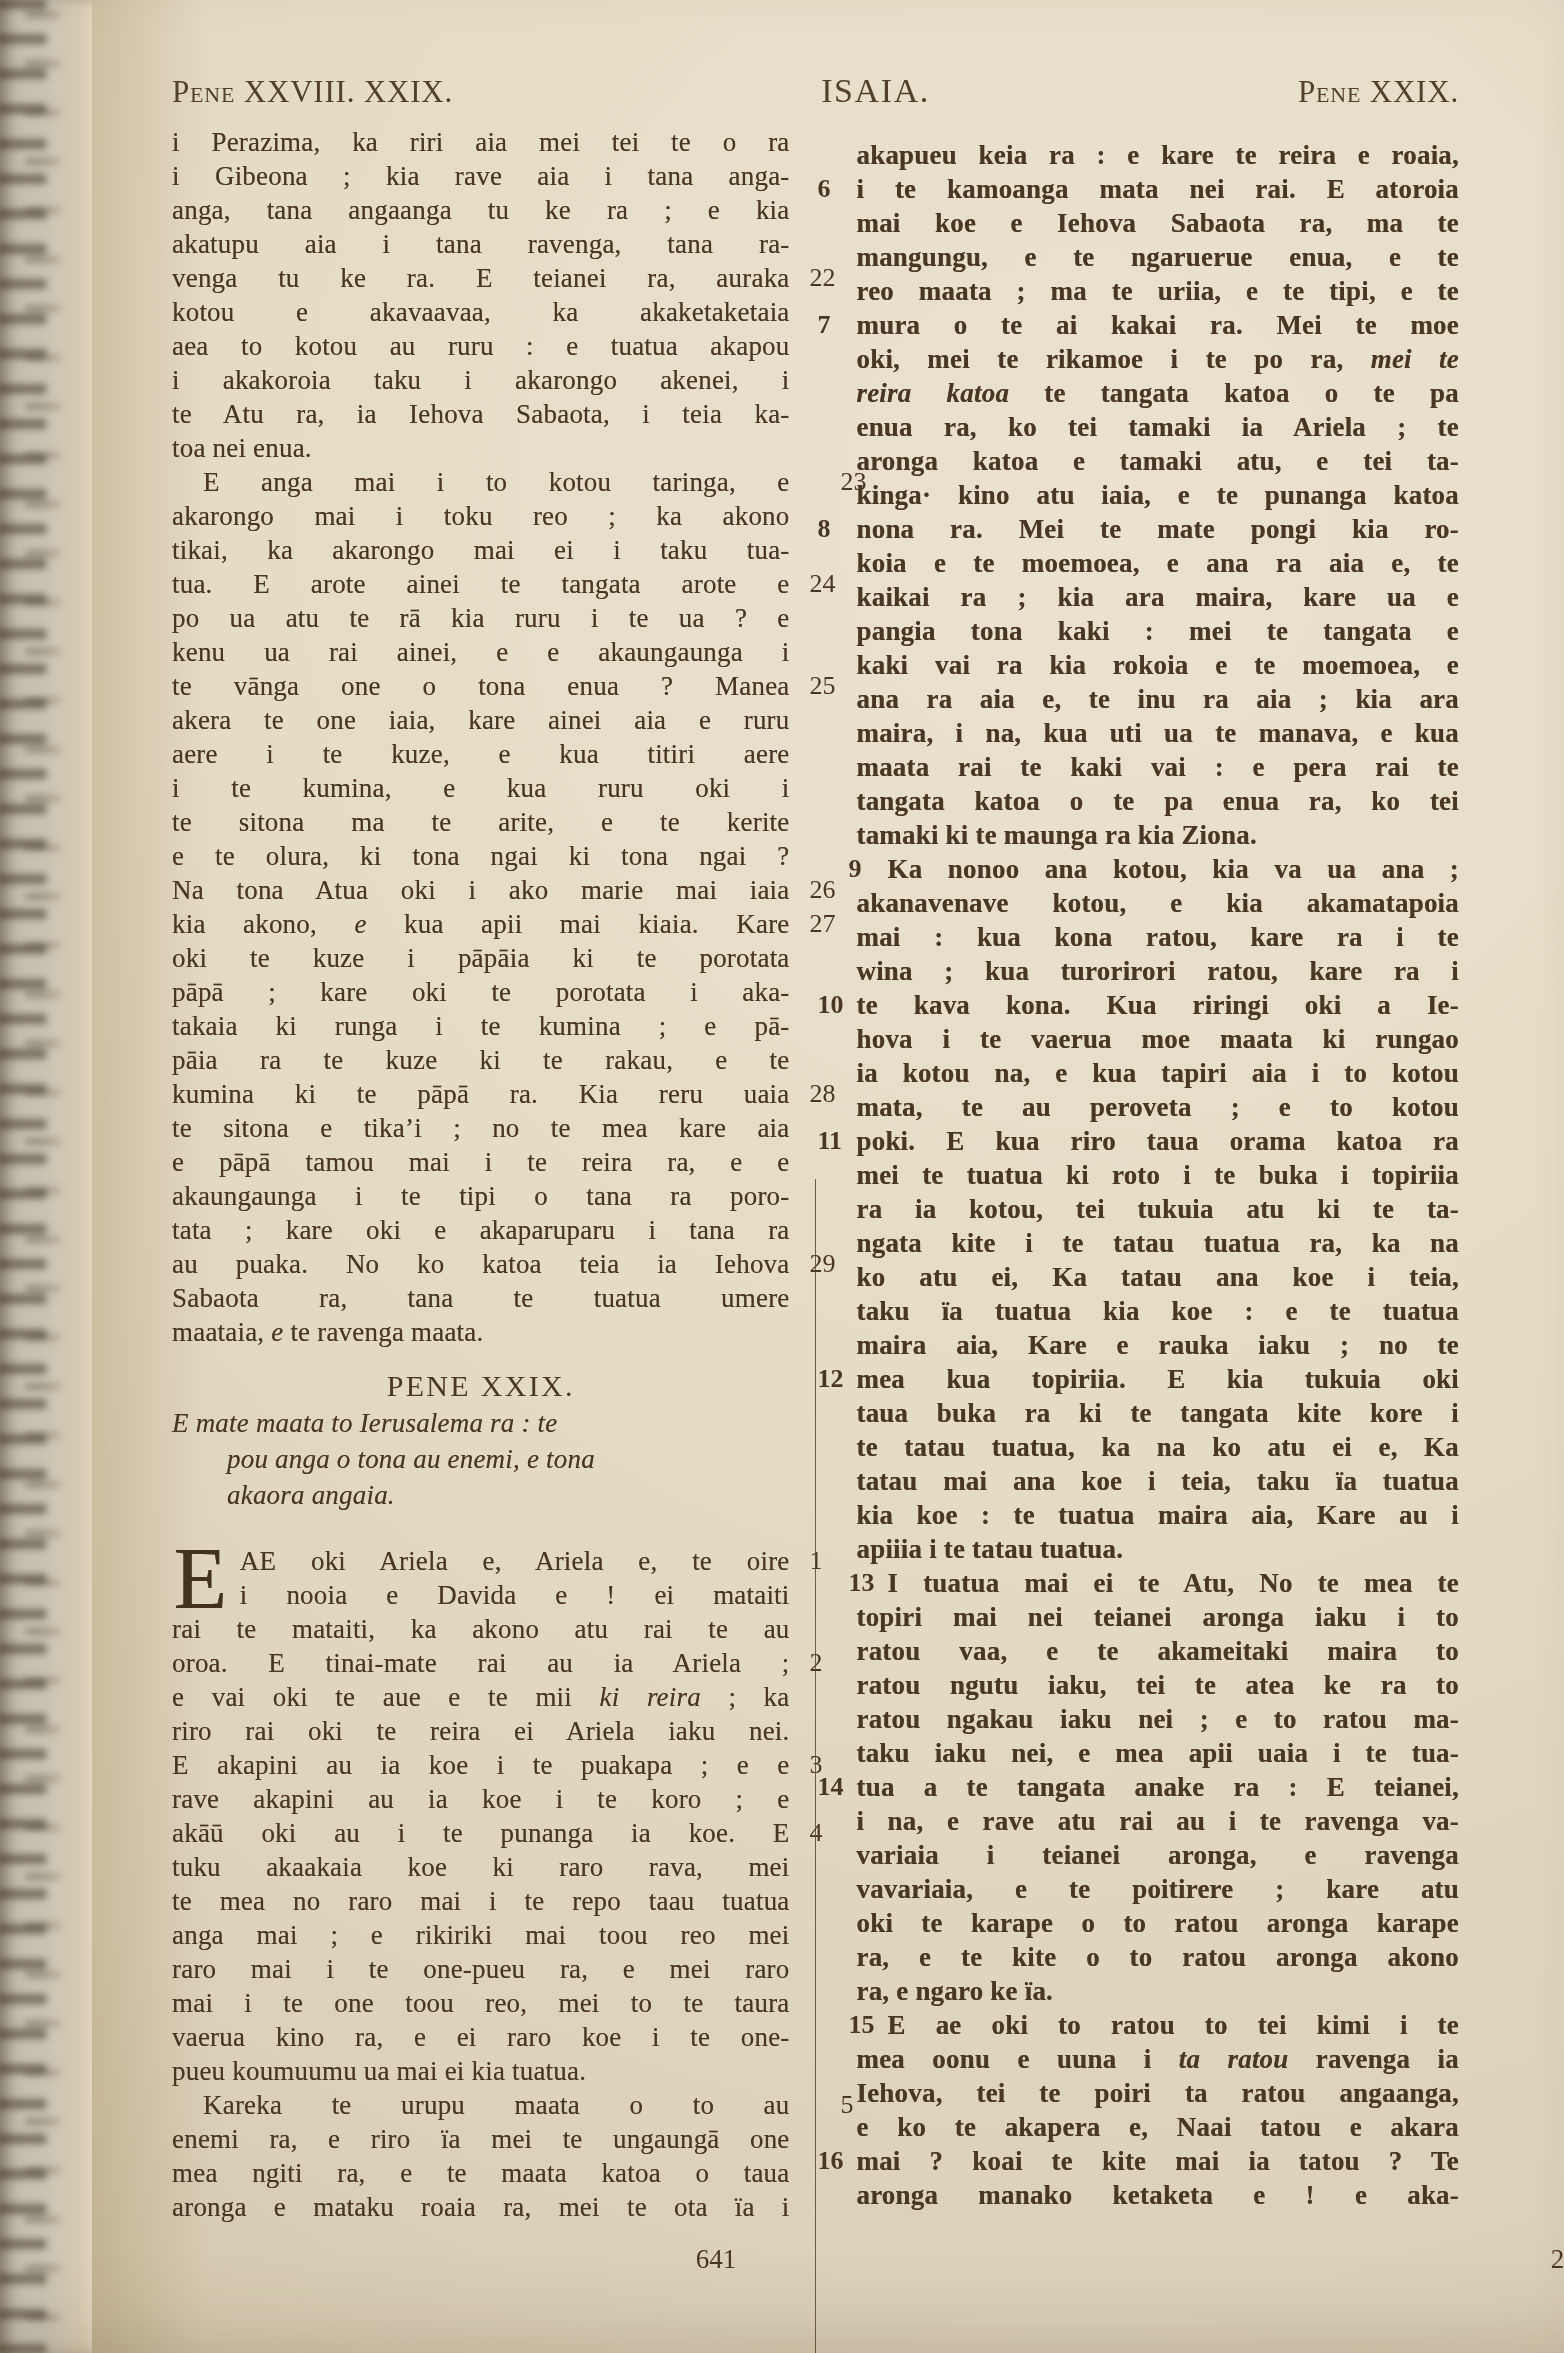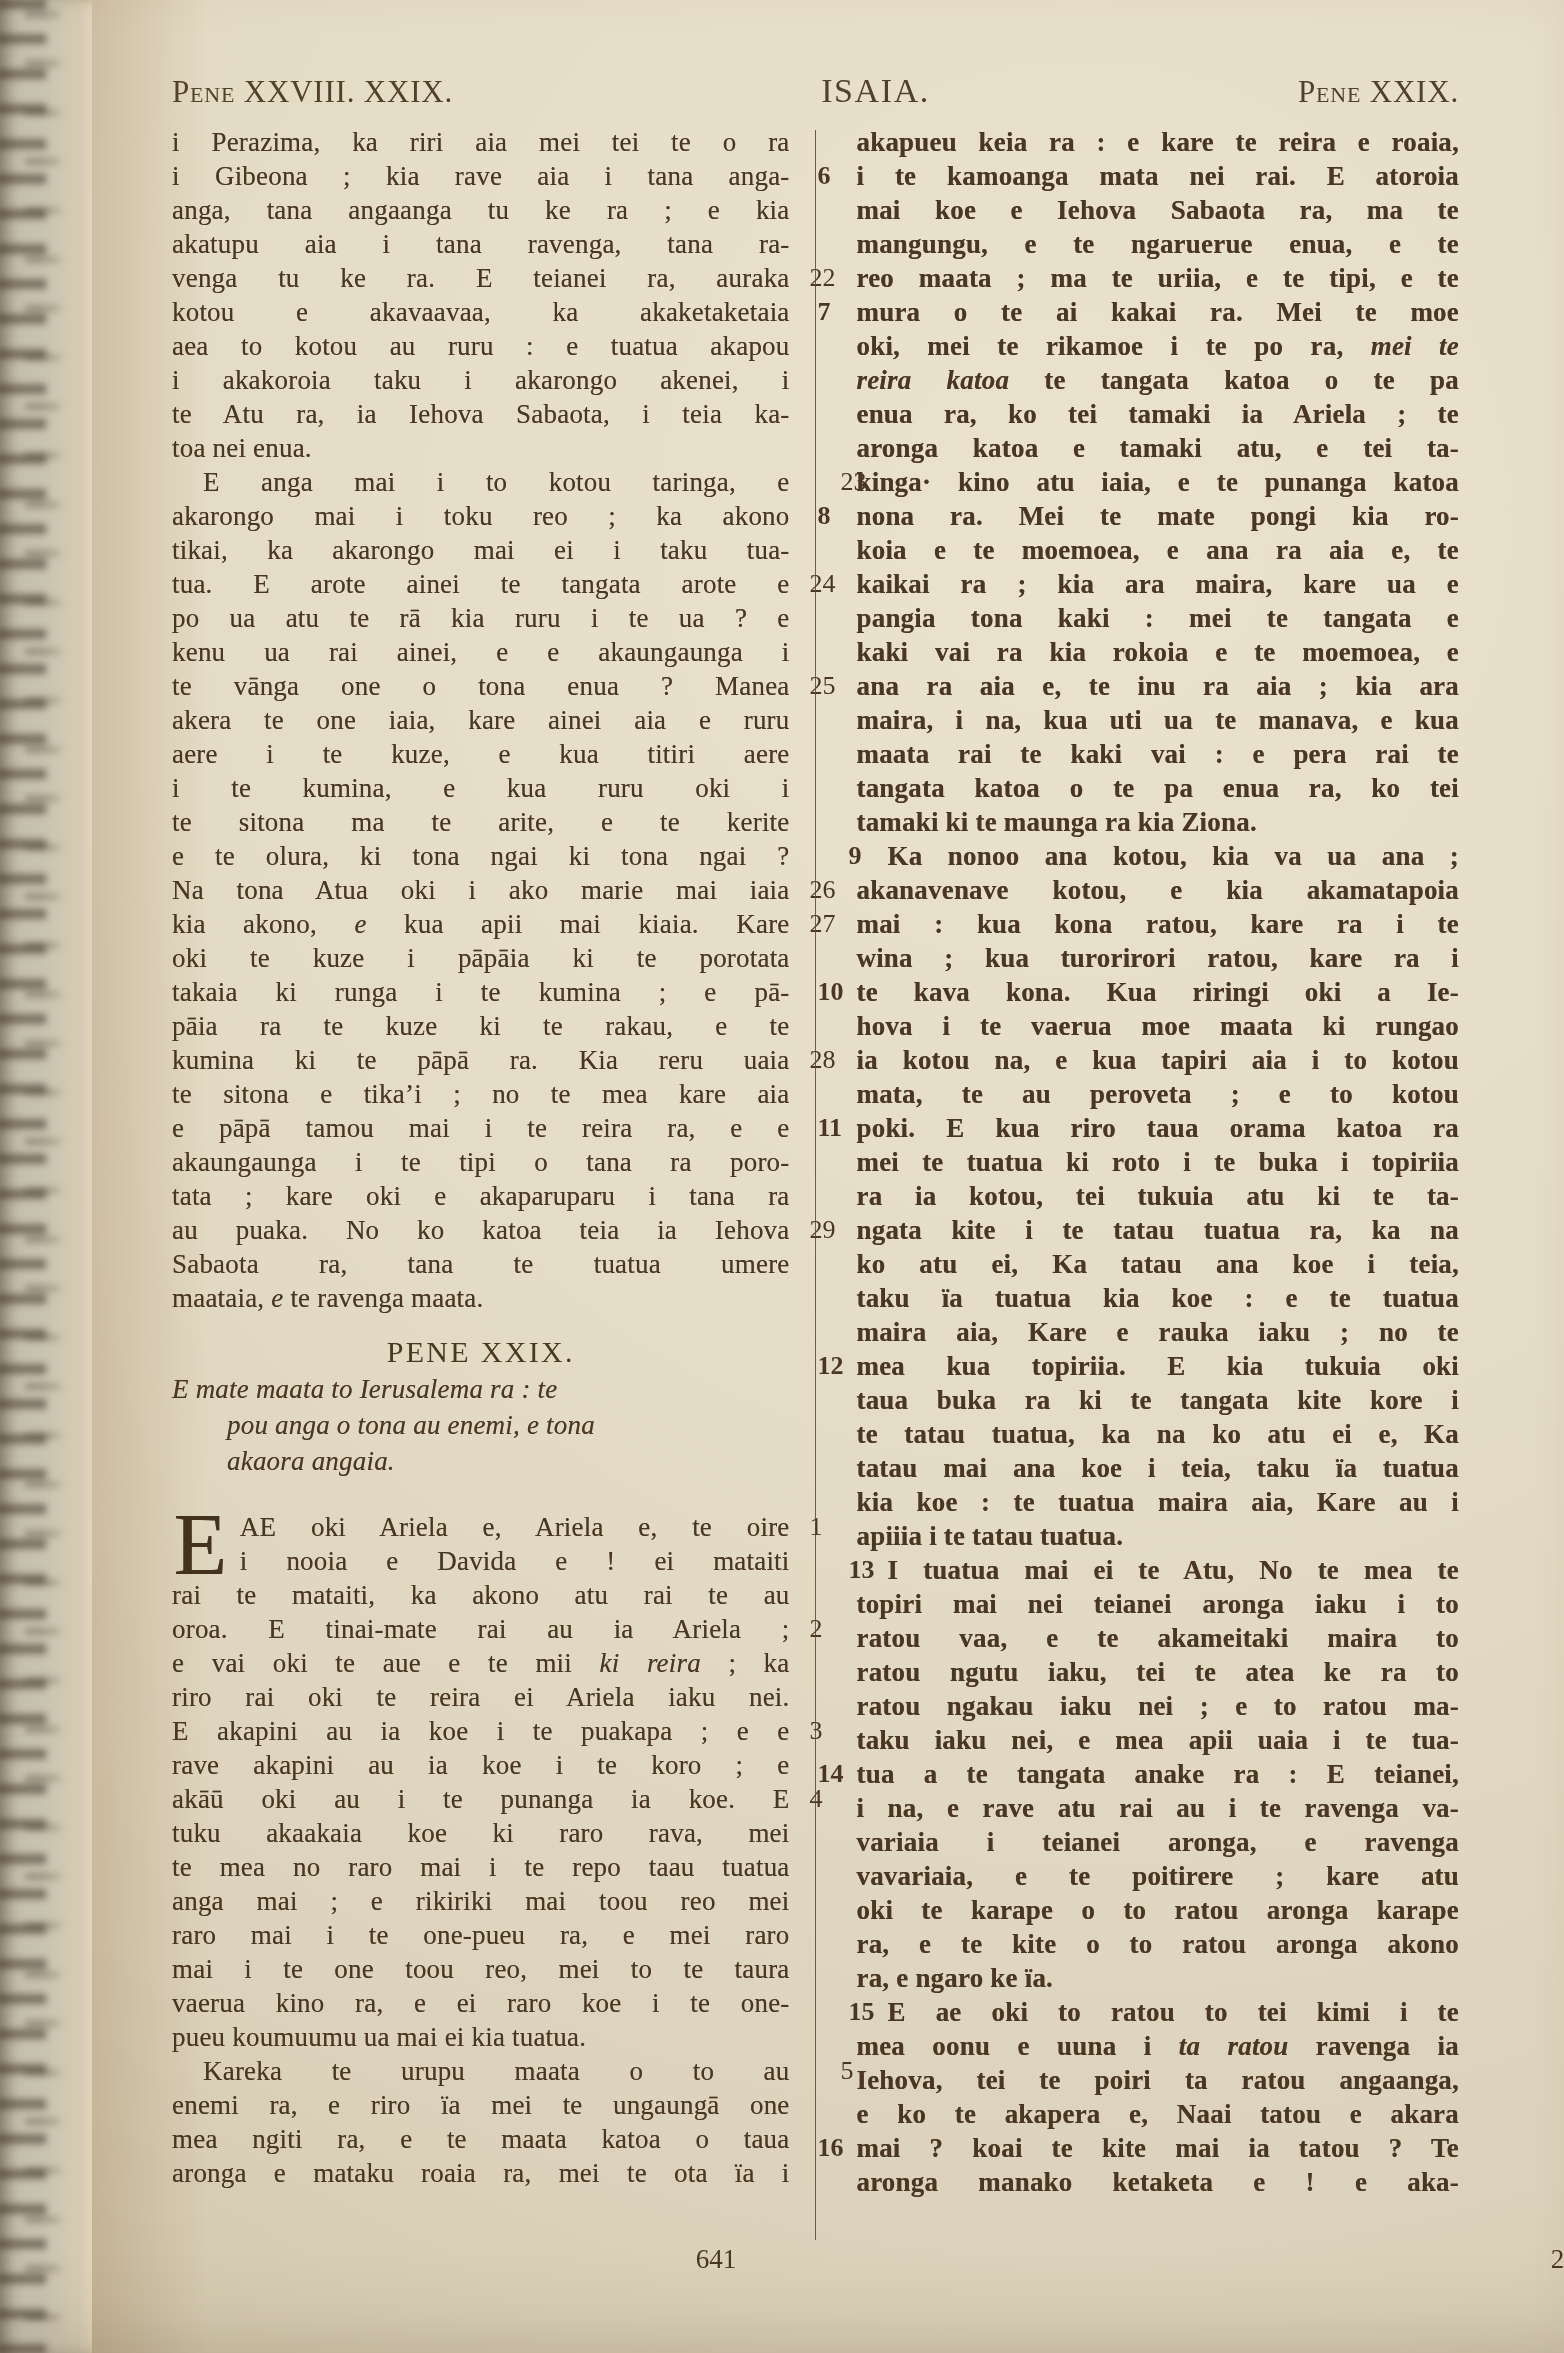--- a/index.html
+++ b/index.html
@@ -33,21 +33,21 @@
   .vignette{position:absolute;inset:0;pointer-events:none;
     box-shadow:inset 0 -47px 94px -47px rgba(90,70,45,.25), inset -31px 0 94px -63px rgba(90,70,45,.2);}
 
   .page{position:absolute;left:92px;top:0;width:1473px;height:2354px;}
   .content{position:absolute;left:80px;top:0;width:1287px;}
 
   .running-head{display:flex;justify-content:space-between;align-items:baseline;margin-top:72px;height:42px;color:#51402a;}
   .rh-side{font-size:31px;font-variant-caps:small-caps;letter-spacing:0.8px;}
   .rh-center{font-size:34px;letter-spacing:1.6px;}
 
-  .columns{display:flex;margin-top:11px;}
+  .columns{display:flex;margin-top:11px;align-items:center;}
   .col-left{width:618px;}
   .gutter{width:67px;position:relative;}
   .gutter-rule{position:absolute;left:25px;top:4.7px;width:1.6px;height:2110px;background:#57462f;opacity:.85;}
   .col-right{width:603px;font-weight:bold;}
 
   .line{position:relative;font-size:27px;line-height:34px;letter-spacing:0.2px;
         text-align:justify;text-align-last:justify;white-space:normal;
         text-shadow:0 0 0.4px rgba(64,45,24,.55);}
   .line.parend{text-align-last:left;}
   .line.indent{text-indent:31px;}
@@ -107,20 +107,21 @@
               <div class="line"><span>kenu ua rai ainei, e e akaungaunga i</span></div>
               <div class="line"><span>te vānga one o tona enua ? Manea</span><span class="verse vright">25</span></div>
               <div class="line"><span>akera te one iaia, kare ainei aia e ruru</span></div>
               <div class="line"><span>aere i te kuze, e kua titiri aere</span></div>
               <div class="line"><span>i te kumina, e kua ruru oki i</span></div>
               <div class="line"><span>te sitona ma te arite, e te kerite</span></div>
               <div class="line"><span>e te olura, ki tona ngai ki tona ngai ?</span></div>
               <div class="line"><span>Na tona Atua oki i ako marie mai iaia</span><span class="verse vright">26</span></div>
               <div class="line"><span>kia akono, </span><span class="it">e</span><span> kua apii mai kiaia. Kare</span><span class="verse vright">27</span></div>
               <div class="line"><span>oki te kuze i pāpāia ki te porotata</span></div>
+              <div class="line"><span>pāpā ; kare oki te porotata i aka-</span></div>
               <div class="line"><span>takaia ki runga i te kumina ; e pā-</span></div>
               <div class="line"><span>pāia ra te kuze ki te rakau, e te</span></div>
               <div class="line"><span>kumina ki te pāpā ra. Kia reru uaia</span><span class="verse vright">28</span></div>
               <div class="line"><span>te sitona e tika’i ; no te mea kare aia</span></div>
               <div class="line"><span>e pāpā tamou mai i te reira ra, e e</span></div>
               <div class="line"><span>akaungaunga i te tipi o tana ra poro-</span></div>
               <div class="line"><span>tata ; kare oki e akaparuparu i tana ra</span></div>
               <div class="line"><span>au puaka. No ko katoa teia ia Iehova</span><span class="verse vright">29</span></div>
               <div class="line"><span>Sabaota ra, tana te tuatua umere</span></div>
               <div class="line parend"><span>maataia, </span><span class="it">e</span><span> te ravenga maata.</span></div>

